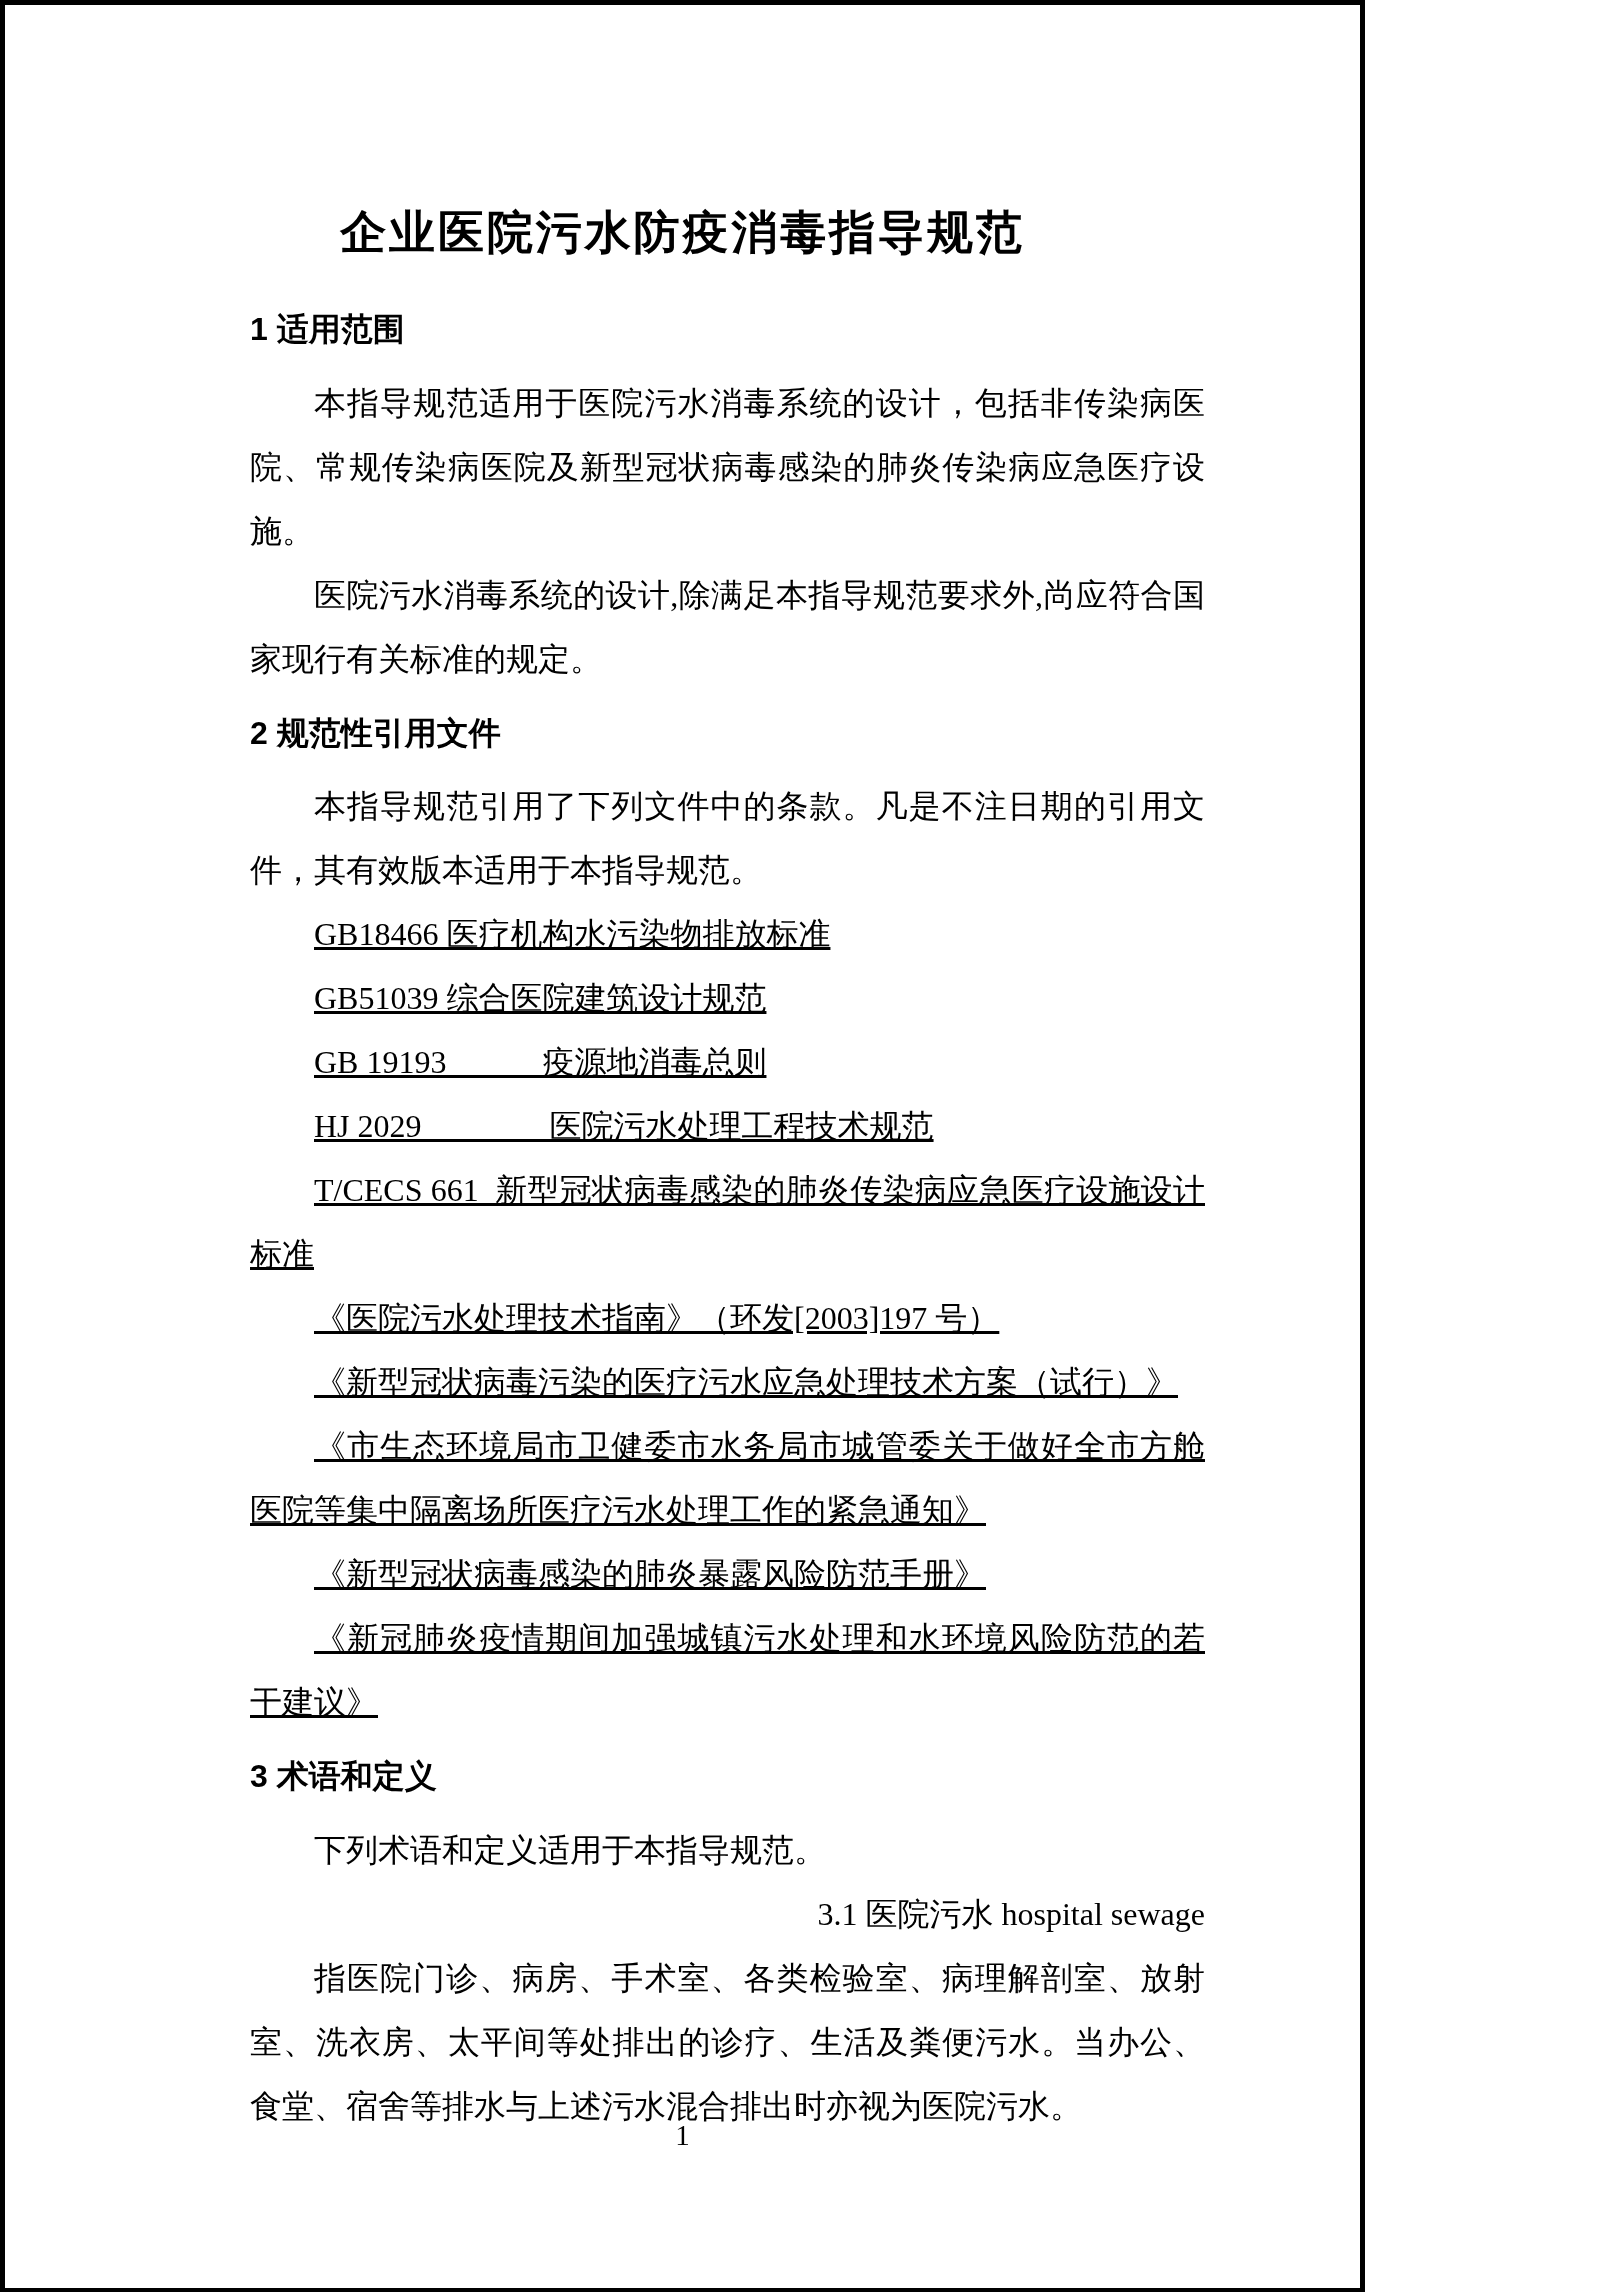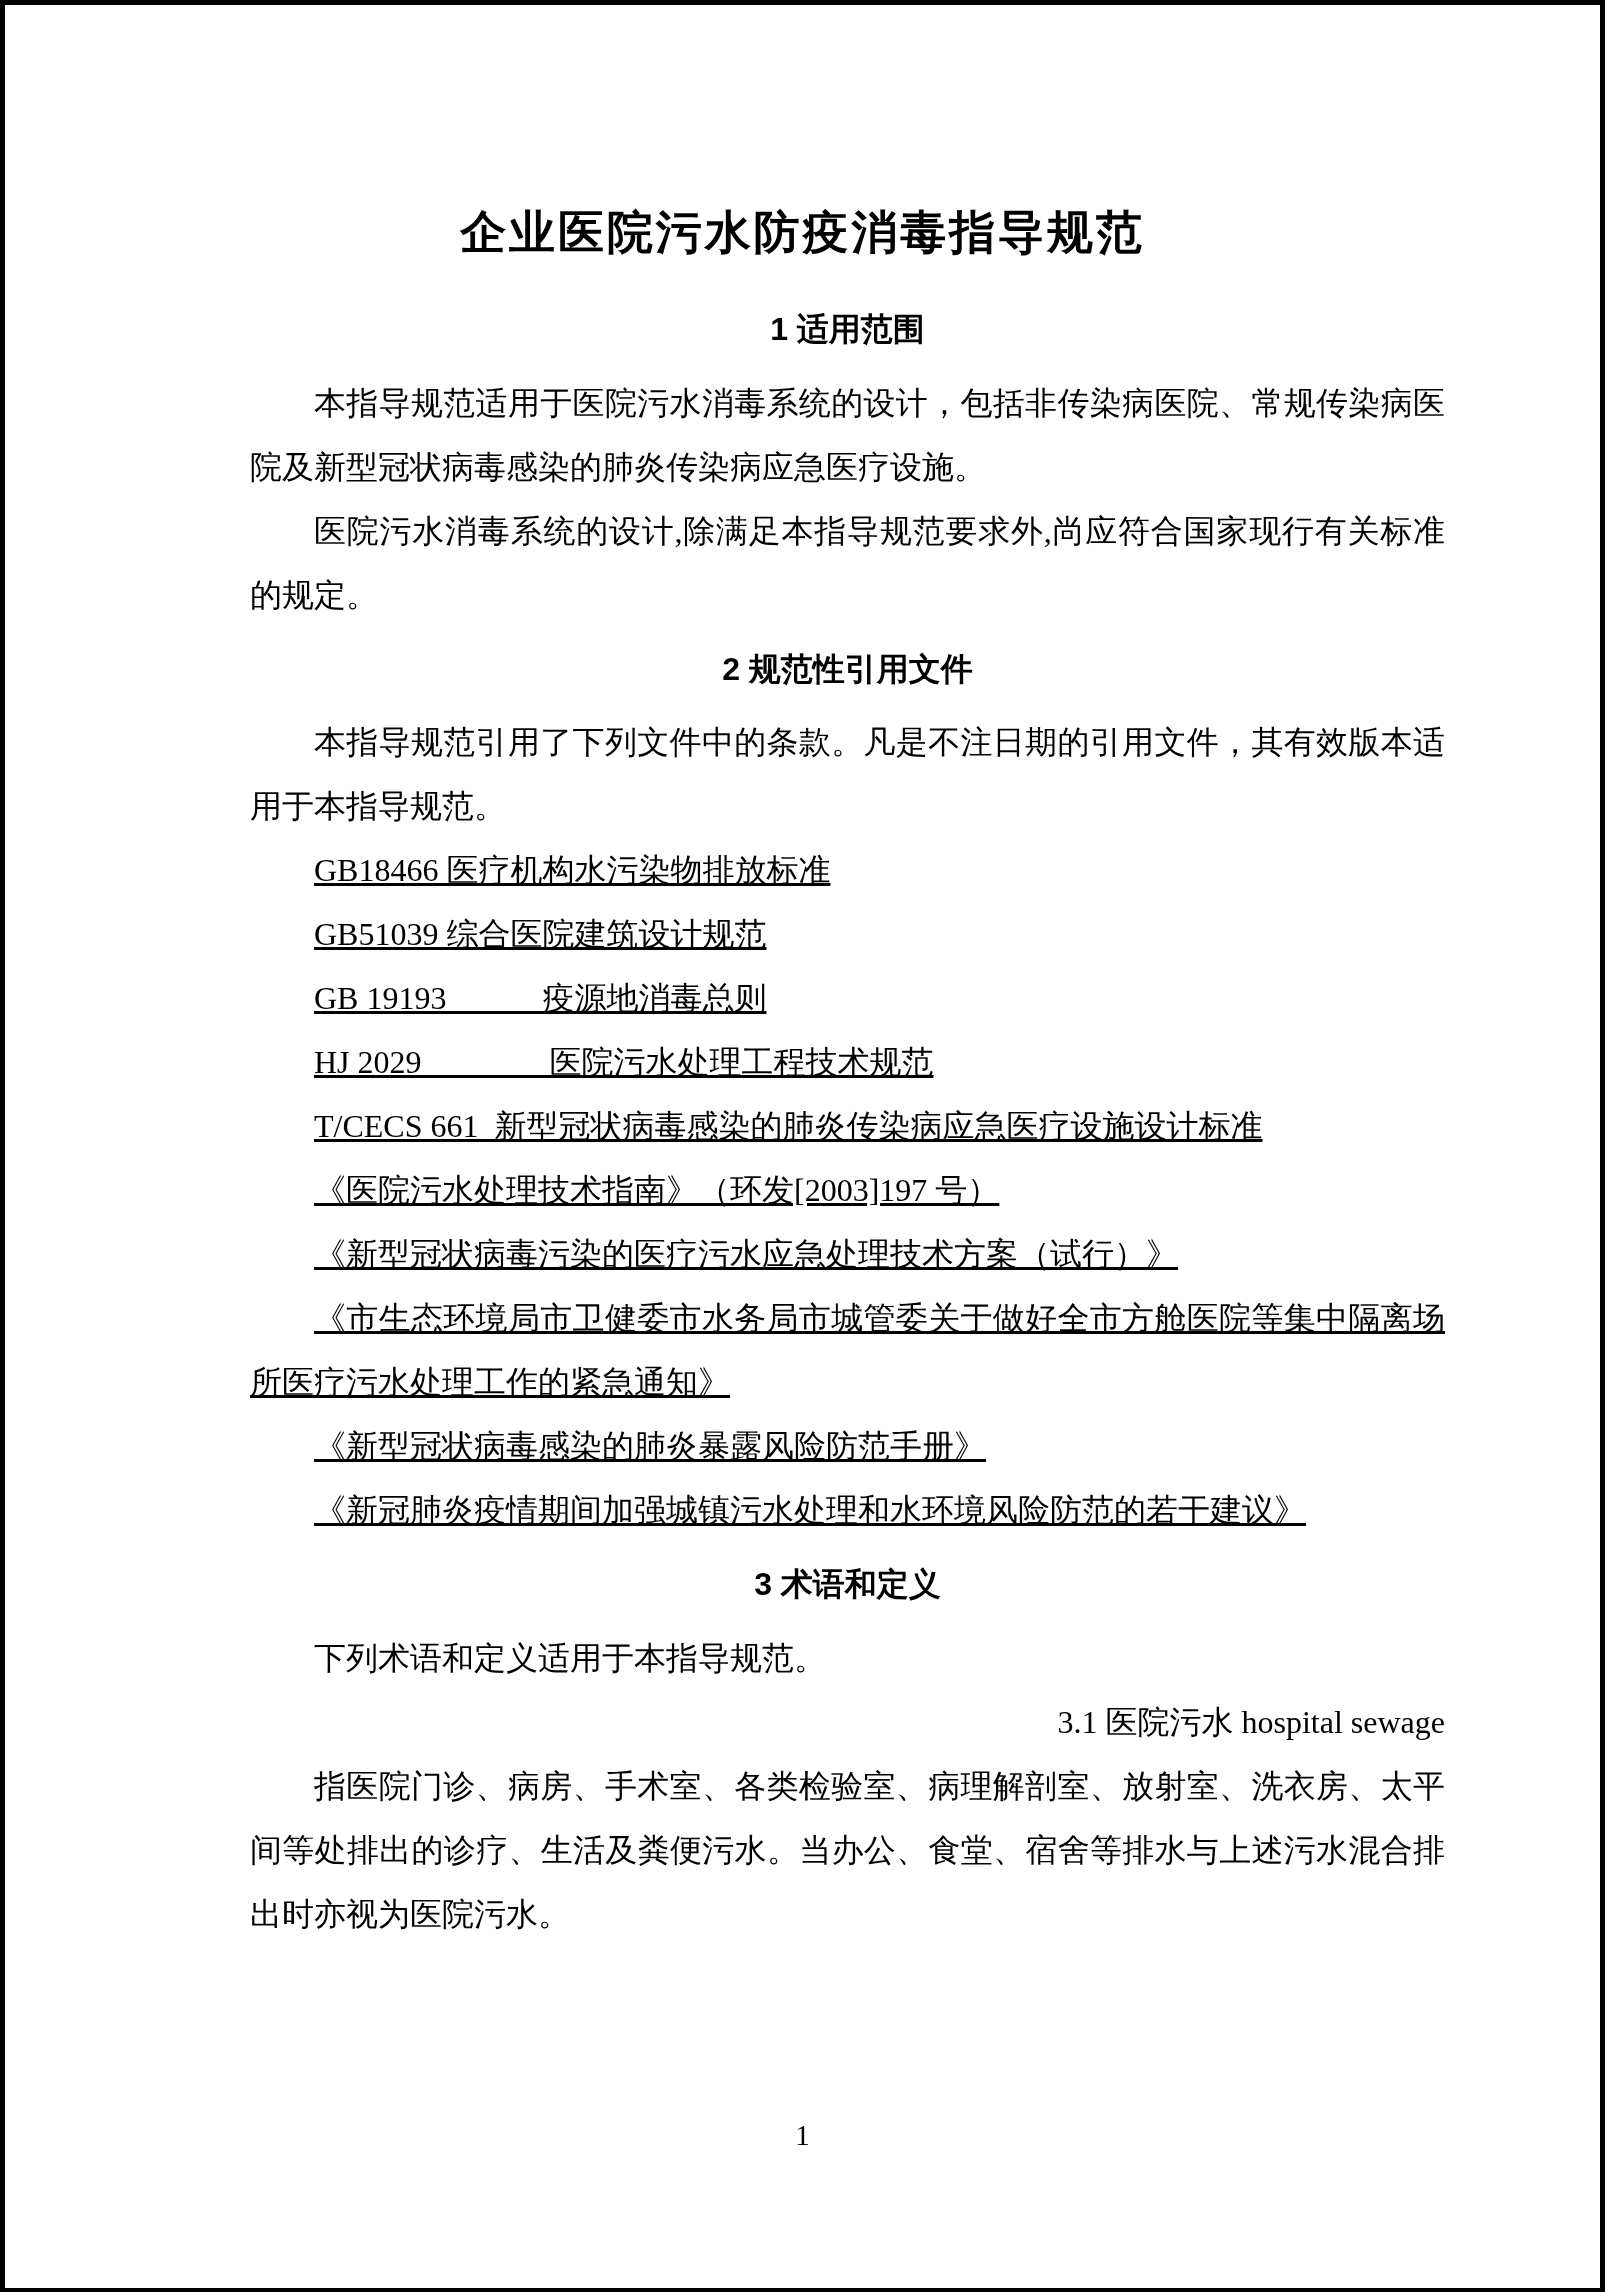--- a/index.html
+++ b/index.html
@@ -2,21 +2,21 @@
 <html><head>
 <meta charset="utf-8">
 <style>
   html, body {
     margin: 0;
     padding: 0;
     background: #ffffff;
   }
   .page {
     position: relative;
-    width: 1605px;
+    width: 1365px;
     height: 2293px;
     box-sizing: border-box;
     border: 5.9px solid #000;
     background: #ffffff;
     color: #000;
     font-family: "Liberation Serif", "DejaVu Serif", serif;
     overflow: hidden;
   }
   .doc-title {
     margin: 0;
@@ -33,21 +33,21 @@
     font-size: 32px;
     line-height: 64px;
     text-align: justify;
   }
   .content h2 {
     font-family: "Liberation Sans", "DejaVu Sans", sans-serif;
     font-weight: bold;
     font-size: 32px;
     line-height: 64px;
     margin: 9.8px 0;
-    text-align: center;
+    text-align: left;
   }
   .content h2.first {
     margin-top: 36px;
   }
   .content p {
     margin: 0;
     text-indent: 2em;
   }
   .content p.ref {
     white-space: pre-wrap;

